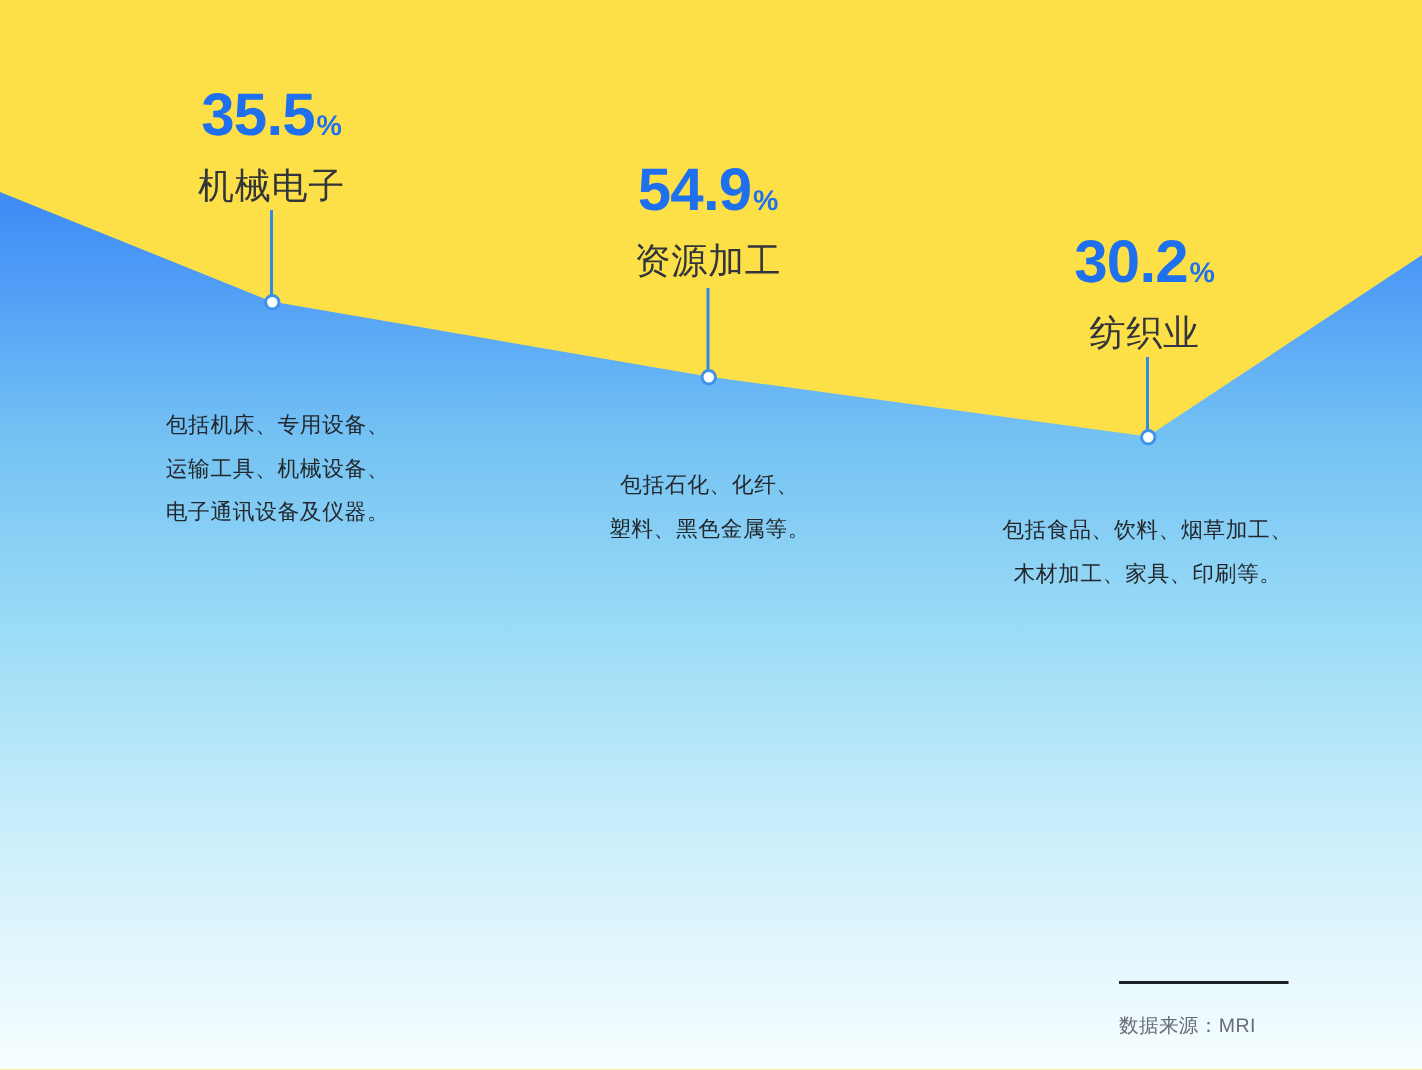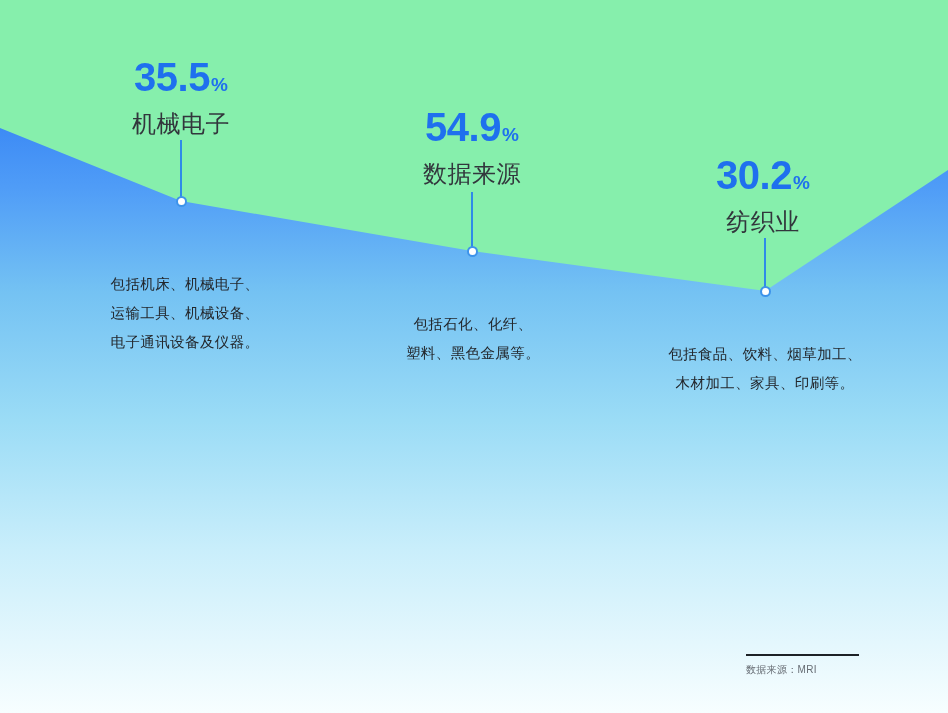--- a/index.html
+++ b/index.html
@@ -11,21 +11,21 @@
     height: 713px;
     background: #ffffff;
     font-family: "Liberation Sans", "DejaVu Sans", sans-serif;
     overflow: hidden;
   }
 
   #stage {
     position: relative;
     width: 948px;
     height: 713px;
-    background: #86efac;
+    background: #fde047;
   }
 
   
   #area-chart {
     position: absolute;
     left: 0;
     top: 0;
     width: 948px;
     height: 713px;
     display: block;
@@ -97,22 +97,22 @@
     letter-spacing: 0.6px;
     line-height: 1.2;
   }
   #footer-rule {
     margin-top: 9px;
     width: 113px;
     height: 1.5px;
     background: #1d2126;
   }
   #footer-source {
-    margin-top: 7px;
-    font-size: 10px;
+    margin-top: 19px;
+    font-size: 13px;
     color: #666c73;
     letter-spacing: 0.3px;
   }
 </style>
 </head>
 <body>
 
 <div id="stage">
 
   <svg id="area-chart" viewBox="0 0 948 713" preserveAspectRatio="none">
@@ -136,36 +136,36 @@
     </div>
     <div class="callout-name">机械电子</div>
   </div>
   <div class="connector" style="left:180px; top:140px; height:61px;"></div>
   <div class="marker-dot" style="left:175.5px; top:195.5px;"></div>
 
   <div class="callout" style="left:372px; top:107px; width:200px;">
     <div class="callout-value">
       <span>54.9</span><span class="pct">%</span>
     </div>
-    <div class="callout-name">数据来源</div>
+    <div class="callout-name">资源加工</div>
   </div>
   <div class="connector" style="left:471px; top:192px; height:59px;"></div>
   <div class="marker-dot" style="left:466.5px; top:245.5px;"></div>
 
   <div class="callout" style="left:663px; top:155px; width:200px;">
     <div class="callout-value">
       <span>30.2</span><span class="pct">%</span>
     </div>
     <div class="callout-name">纺织业</div>
   </div>
   <div class="connector" style="left:764px; top:238px; height:53px;"></div>
   <div class="marker-dot" style="left:759.5px; top:285.5px;"></div>
 
   <div class="desc" style="left:82px; top:270px; width:206px;">
-    <div>包括机床、机械电子、</div>
+    <div>包括机床、专用设备、</div>
     <div>运输工具、机械设备、</div>
     <div>电子通讯设备及仪器。</div>
   </div>
 
   <div class="desc" style="left:386px; top:310px; width:174px;">
     <div>包括石化、化纤、</div>
     <div>塑料、黑色金属等。</div>
   </div>
 
   <div class="desc" style="left:648px; top:340px; width:234px;">

